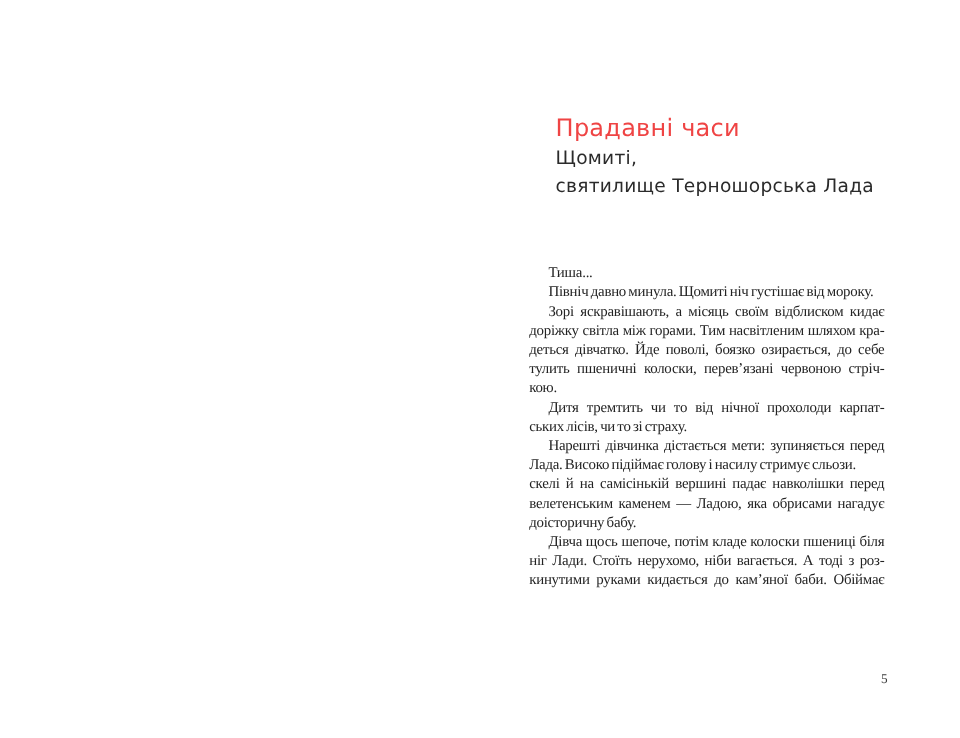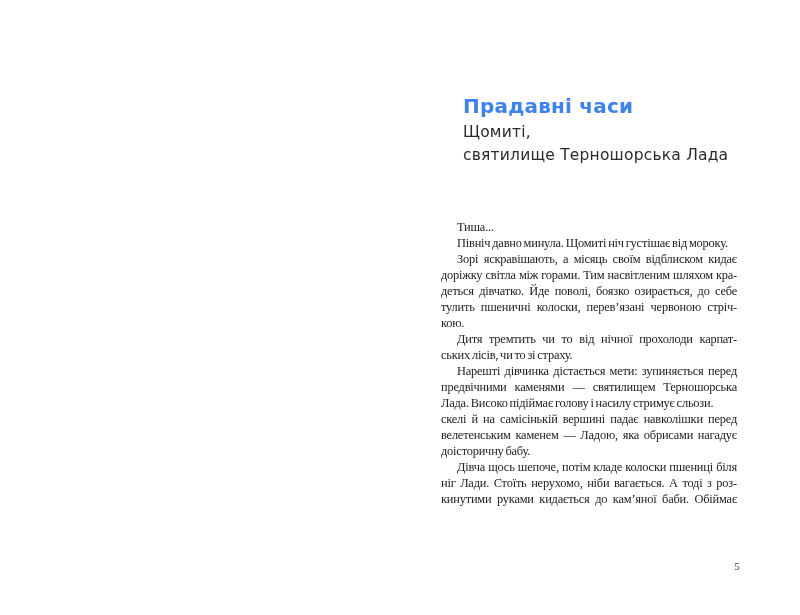--- a/index.html
+++ b/index.html
@@ -14,25 +14,25 @@
     background: #ffffff;
     overflow: hidden;
     font-family: "Liberation Serif", serif;
   }
   .chapter-title {
     position: absolute;
     left: 463px;
     top: 94px;
     margin: 0;
     font-family: "DejaVu Sans", sans-serif;
-    font-weight: 700;
+    font-weight: 400;
     font-size: 20px;
     line-height: 24px;
     letter-spacing: 0.2px;
-    color: #3b82f6;
+    color: #ef4444;
     white-space: nowrap;
   }
   .chapter-subtitle {
     position: absolute;
     left: 463px;
     top: 121px;
     font-family: "DejaVu Sans", sans-serif;
     font-weight: 400;
     font-size: 15.5px;
     line-height: 23px;
@@ -88,21 +88,20 @@
       <div class="body-line indent end">Тиша...</div>
       <div class="body-line indent end">Північ давно минула. Щомиті ніч густішає від мороку.</div>
       <div class="body-line indent">Зорі яскравішають, а місяць своїм відблиском кидає</div>
       <div class="body-line">доріжку світла між горами. Тим насвітленим шляхом кра-</div>
       <div class="body-line">деться дівчатко. Йде поволі, боязко озирається, до себе</div>
       <div class="body-line">тулить пшеничні колоски, перев’язані червоною стріч-</div>
       <div class="body-line end">кою.</div>
       <div class="body-line indent">Дитя тремтить чи то від нічної прохолоди карпат-</div>
       <div class="body-line end">ських лісів, чи то зі страху.</div>
       <div class="body-line indent">Нарешті дівчинка дістається мети: зупиняється перед</div>
-      <div class="body-line">предвічними каменями — святилищем Терношорська</div>
       <div class="body-line end">Лада. Високо підіймає голову і насилу стримує сльози.</div>
       <div class="body-line">скелі й на самісінькій вершині падає навколішки перед</div>
       <div class="body-line">велетенським каменем — Ладою, яка обрисами нагадує</div>
       <div class="body-line end">доісторичну бабу.</div>
       <div class="body-line indent">Дівча щось шепоче, потім кладе колоски пшениці біля</div>
       <div class="body-line">ніг Лади. Стоїть нерухомо, ніби вагається. А тоді з роз-</div>
       <div class="body-line">кинутими руками кидається до кам’яної баби. Обіймає</div>
     </div>
 
   <div class="page-number">5</div>

